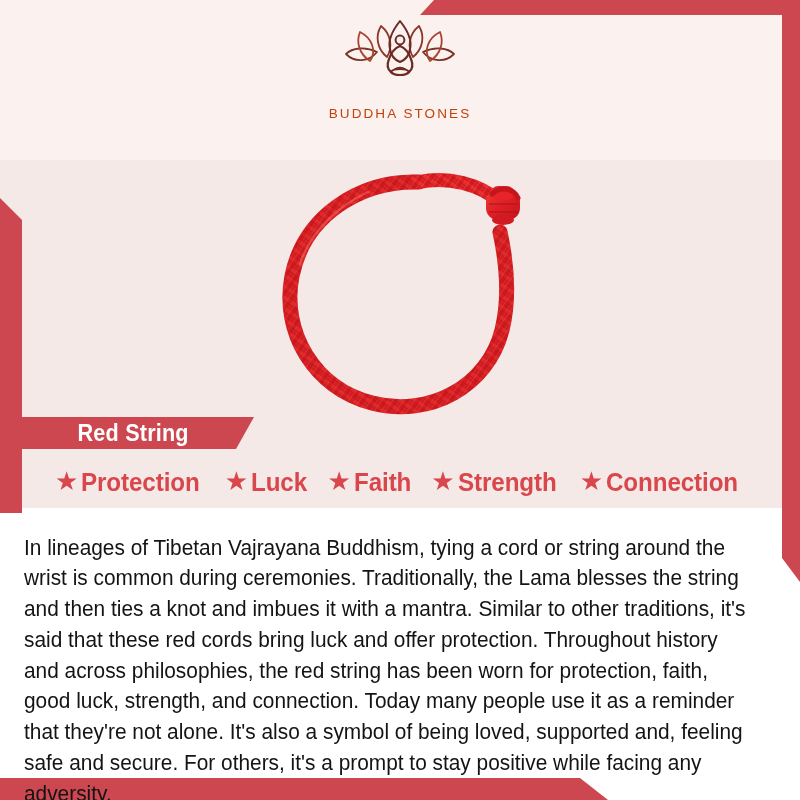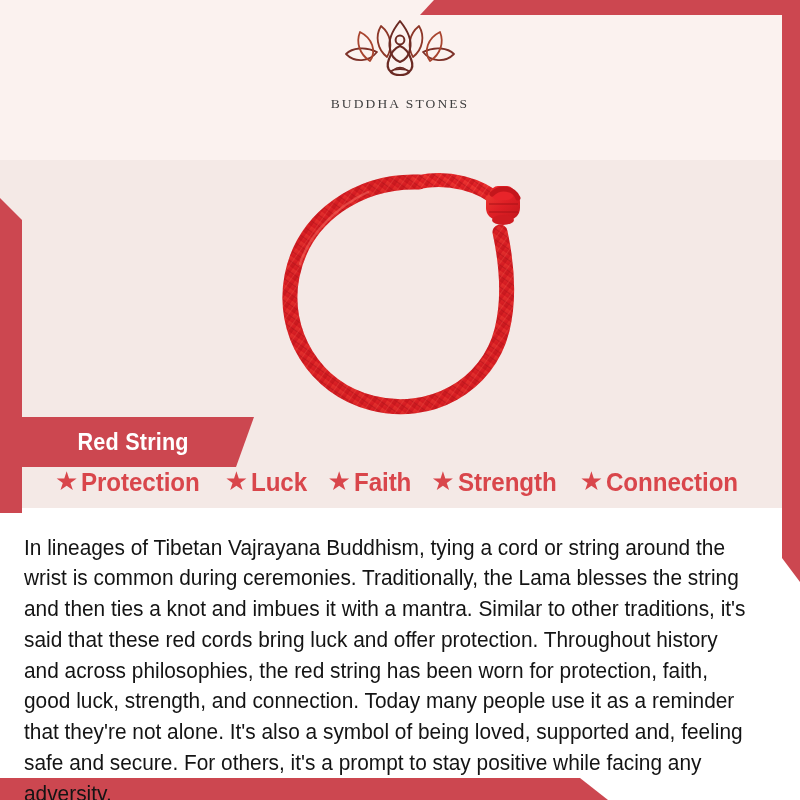--- a/index.html
+++ b/index.html
@@ -73,25 +73,25 @@
   
   .logo-wrap {
     position: absolute;
     left: 0; right: 0; top: 18px;
     display: flex;
     flex-direction: column;
     align-items: center;
   }
   .logo-mark { width: 150px; height: 68px; display: block; }
   .logo-word {
-    margin-top: 10px;
-    font-family: Liberation Serif, serif;
+    margin-top: 20px;
+    font-family: Liberation Sans, sans-serif;
     font-size: 13.5px;
     letter-spacing: 2.1px;
-    color: #404040;
+    color: #c2410c;
     font-weight: 400;
   }
 
   
   .title-box {
     position: absolute;
     left: 160px; top: 104px;
     width: 490px; height: 54px;
     background: #fffdfb;
     display: flex;
@@ -114,21 +114,21 @@
     position: absolute;
     left: 0; top: 160px;
     width: 800px; height: 270px;
   }
   .bracelet-svg { position: absolute; left: 248px; top: 0px; }
 
   
   .name-banner {
     position: absolute;
     left: 22px; top: 417px;
-    width: 232px; height: 50px;
+    width: 232px; height: 32px;
     background: #cc4750;
     clip-path: polygon(0 0, 100% 0, calc(100% - 18px) 100%, 0 100%);
     display: flex;
     align-items: center;
   }
   .name-banner-text {
     margin-left: 52px;
     font-family: "Liberation Sans Narrow", "Liberation Sans", sans-serif;
     font-weight: 700;
     font-size: 23px;

